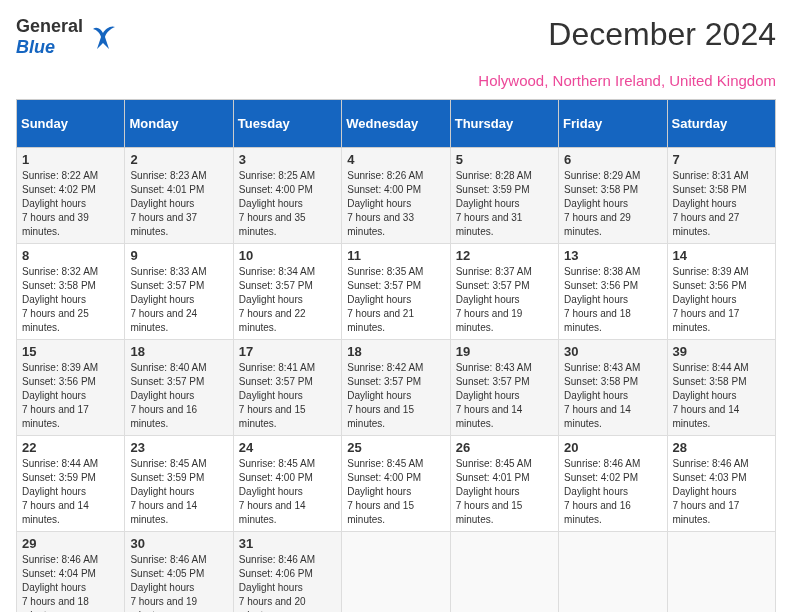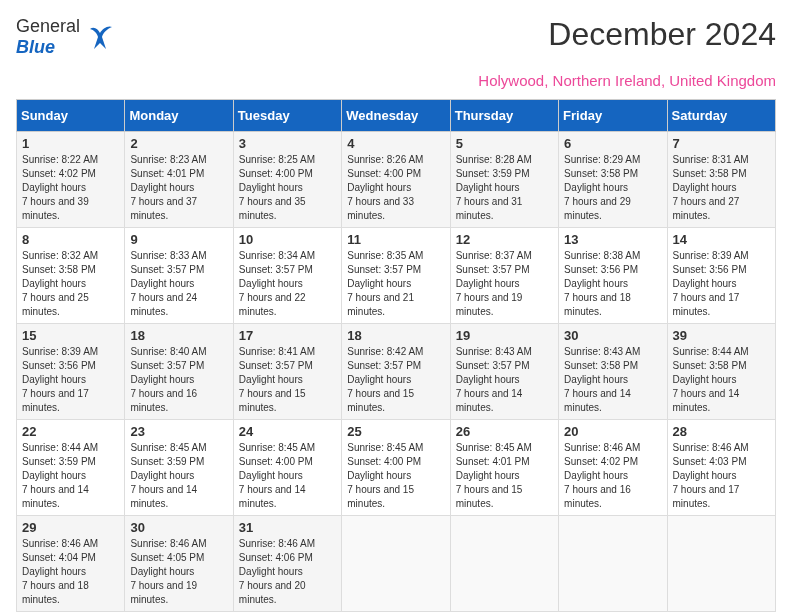--- a/index.html
+++ b/index.html
@@ -35,21 +35,21 @@
       margin-top: 19px;
     }
     .calendar {
       width: 100%;
       border-collapse: collapse;
       font-size: 11px;
     }
     .calendar thead tr th {
       background: #1565c0;
       color: #fff;
-      padding: 8px 4px;
+      padding: 16px 4px;
       text-align: left;
       font-size: 13px;
       font-weight: bold;
       border: 1px solid #ccc;
     }
     .calendar tbody tr td {
       vertical-align: top;
       padding: 4px 5px;
       border: 1px solid #ddd;
       width: 108px;
@@ -83,21 +83,21 @@
       gap: 4px;
     }
   </style>
 </head>
 <body>
 
 <div class="header-area">
   <div class="logo">
     <div class="logo-wrapper">
       <div>
-        <span style="font-size:18px; font-weight:normal; color:#333;">General</span><br>
+        <span style="font-size:18px; font-weight:bold; color:#333;">General</span><br>
         <span style="font-size:18px; font-weight:bold; color:#1565c0;font-style:italic;">Blue</span>
       </div>
       <svg width="32" height="32" viewBox="0 0 32 32">
         <path d="M28 6 C24 4, 18 8, 16 12 C14 8, 10 5, 6 8 C10 9, 13 12, 14 16 L10 28 L16 22 L22 28 L18 16 C19 12, 23 8, 28 6Z" fill="#1565c0"></path>
       </svg>
     </div>
   </div>
   <div class="title-area">
     <div class="month-year">December 2024</div>
     <div class="location">Holywood, Northern Ireland, United Kingdom</div>

